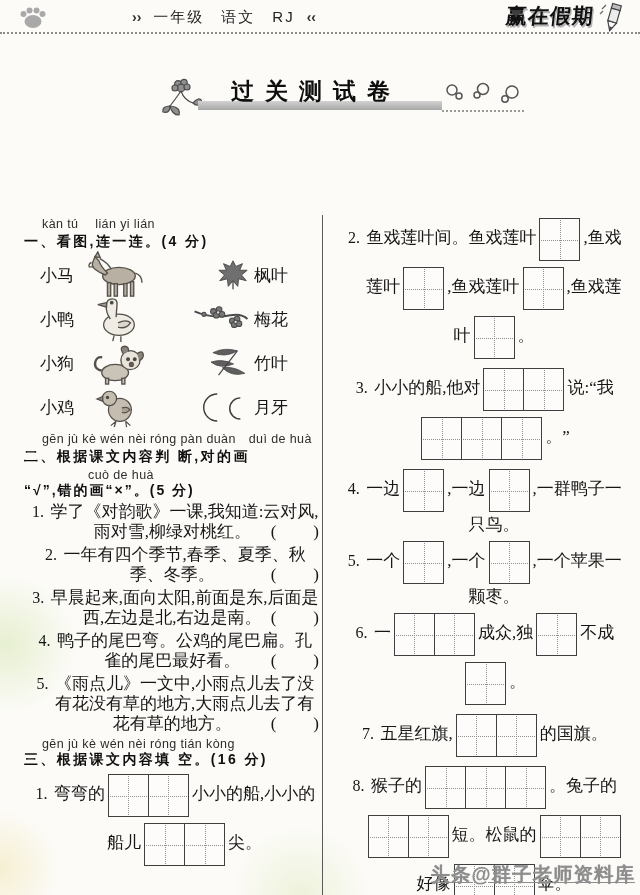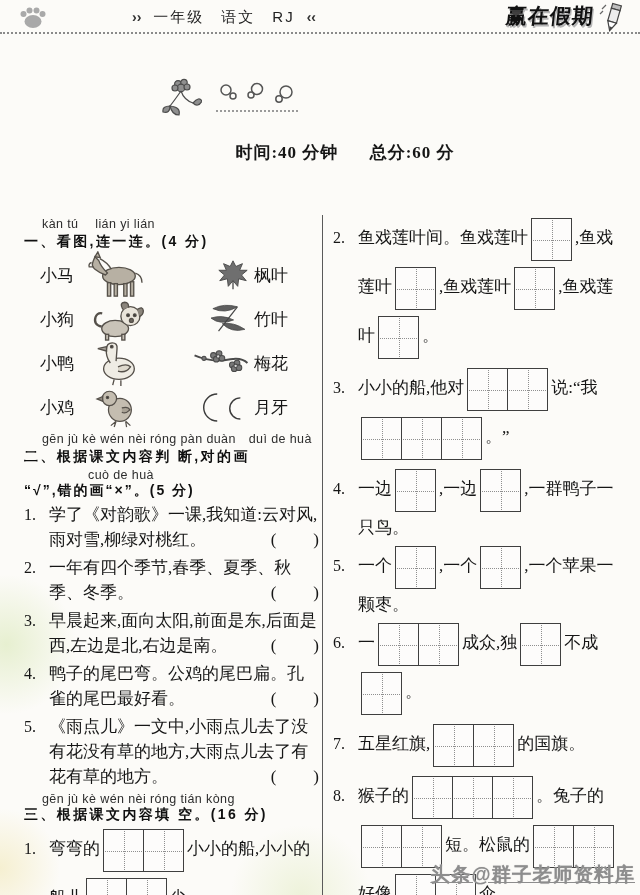--- a/index.html
+++ b/index.html
@@ -37,21 +37,21 @@
   h2{font-family:"Liberation Sans",sans-serif;font-size:14px;font-weight:bold;letter-spacing:2.4px;margin:0 0 2px;color:#101010;}
   h2.h2cont{letter-spacing:2px;}
   
   .match-rows{margin:2px 0 2px 16px;}
   .match-row{display:flex;align-items:center;height:44px;}
   .mword{font-size:17px;width:42px;flex:0 0 auto;}
   .mimg{width:72px;display:flex;justify-content:center;align-items:center;flex:0 0 auto;}
   .mimg.r{margin-left:34px;width:62px;justify-content:flex-end;padding-right:4px;}
   .mword.rw{width:auto;}
   
-  .item{font-size:17px;line-height:25px;margin:0 0 3px;padding-left:25px;text-indent:-25px;}
+  .item{font-size:17px;line-height:20px;margin:0 0 3px;padding-left:25px;text-indent:-25px;text-align:center;}
   .num{display:inline-block;width:25px;text-indent:0;font-size:16px;}
   .bracket{float:right;letter-spacing:1px;}
   
   .tzg{display:inline-flex;vertical-align:middle;border:1.6px solid #3f3f3f;margin:3px 3px;background:rgba(255,255,255,.4);}
   .cell{position:relative;width:39px;height:41px;border-right:1.4px solid #3f3f3f;}
   .cell:last-child{border-right:none;}
   .cell::before{content:'';position:absolute;left:50%;top:1px;bottom:1px;border-left:1.3px dotted #8f8f8f;}
   .cell::after{content:'';position:absolute;top:50%;left:1px;right:1px;border-top:1.3px dotted #8f8f8f;}
   .watermark{position:absolute;right:5px;bottom:7px;font-family:"Liberation Sans",sans-serif;
     font-weight:bold;font-size:19.5px;color:#8d8d8d;letter-spacing:1px;text-shadow:0 0 1px #bbb;text-decoration:underline;}
@@ -103,38 +103,38 @@
             <circle cx="13" cy="12" r="3"></circle>
             <circle cx="25" cy="11" r="3"></circle>
             <path d="M19 15 Q22 24 31 27" fill="none"></path>
             <path d="M31 27 q6 -7 9 -2 q-4 7 -9 2Z"></path>
             <path d="M19 15 Q12 25 8 30" fill="none"></path>
             <path d="M8 30 q-8 0 -7 6 q7 2 7 -6Z"></path>
             <path d="M8 30 q2 9 9 9 q2 -8 -9 -9Z"></path>
           </g>
         </svg>
     </span>
+    <div class="title-mid">
+      <span class="band"></span>
+      <h1>过关测试卷</h1>
+    </div>
     <span class="bubbles">
       <svg width="82" height="28" viewBox="0 0 82 28">
           <g fill="none" stroke="#555" stroke-width="1.5">
             <circle cx="10" cy="10" r="5"></circle>
             <circle cx="17" cy="16" r="3"></circle>
             <circle cx="41" cy="9" r="5.5"></circle>
             <circle cx="35" cy="15" r="3"></circle>
             <circle cx="70" cy="12" r="6"></circle>
             <circle cx="63" cy="19" r="3.2"></circle>
           </g>
         </svg>
     </span>
   </div>
 
-  <div class="meta">
-    <span>时间:40 分钟</span>
-    <span>总分:60 分</span>
-  </div>
 
   <div class="columns">
     <div class="col col-left">
       <div class="pinyin">kàn tú　 lián yi lián</div>
       <h2>一、看图,连一连。(4 分)</h2>
       <div class="match-rows" id="match-rows">
           <div class="match-row">
       <span class="mword">小马</span>
       <span class="mimg">
               <svg width="62" height="48" viewBox="0 0 64 50">
@@ -154,50 +154,20 @@
             </span>
       <span class="mimg r">
               <svg width="34" height="32" viewBox="0 0 36 32">
                 <path d="M18 1 L21 7 L28 4 L25 11 L33 11 L27 16 L32 22 L24 20 L23 28 L18 22 L13 28 L12 20 L4 22 L9 16 L3 11 L11 11 L8 4 L15 7 Z" fill="#6f6f6f" stroke="#4a4a4a"></path>
                 <path d="M18 22 L18 31" stroke="#4a4a4a" stroke-width="1.4"></path>
               </svg>
             </span>
       <span class="mword rw">枫叶</span>
     </div>
           <div class="match-row">
-      <span class="mword">小狗</span>
-      <span class="mimg">
-              <svg width="56" height="44" viewBox="0 0 58 46">
-                <g stroke="#55504a" stroke-width="1.4" fill="#c9c3b8">
-                  <path d="M12 31 q-9 -2 -6.5 -10 q2 -5 7 -4" fill="none" stroke-width="2.4"></path>
-                  <ellipse cx="26" cy="33" rx="14" ry="8.5"></ellipse>
-                  <circle cx="42" cy="20" r="10" fill="#e9e4da"></circle>
-                  <path d="M34 13 q-4 -7 2 -7.5 q4.5 0 4 5.5" fill="#8b857c"></path>
-                  <path d="M49 13 q6 -4 6.5 1.5 q0 4.5 -4.5 6" fill="#8b857c"></path>
-                  <circle cx="39.5" cy="19" r="1.4" fill="#333"></circle>
-                  <circle cx="46.5" cy="19" r="1.4" fill="#333"></circle>
-                  <circle cx="43" cy="24.5" r="2" fill="#6d675f"></circle>
-                  <rect x="16" y="39" width="3.2" height="6"></rect>
-                  <rect x="33" y="39" width="3.2" height="6"></rect>
-                </g>
-              </svg>
-            </span>
-      <span class="mimg r">
-              <svg width="46" height="32" viewBox="0 0 46 34">
-                <g fill="#5f5f5f" stroke="#454545" stroke-width="0.8">
-                  <path d="M8 6 Q20 0 34 4 Q21 12 8 6 Z"></path>
-                  <path d="M6 16 Q18 12 30 18 Q16 24 6 16 Z"></path>
-                  <path d="M18 22 Q30 20 42 28 Q28 32 18 22 Z"></path>
-                  <path d="M34 4 L14 30" fill="none" stroke-width="1.3"></path>
-                </g>
-              </svg>
-            </span>
-      <span class="mword rw">竹叶</span>
-    </div>
-          <div class="match-row">
       <span class="mword">小鸭</span>
       <span class="mimg">
               <svg width="52" height="48" viewBox="0 0 54 50">
                 <g stroke="#55504a" stroke-width="1.4" fill="#efece4">
                   <ellipse cx="28" cy="31" rx="16" ry="11"></ellipse>
                   <path d="M19 25 Q14 18 15 11 Q15 4 21 4 Q26.5 4 26 10 L25 23"></path>
                   <path d="M15 8 L6 10 L15 12.5 Z" fill="#a9a49b"></path>
                   <circle cx="20.5" cy="8" r="1.3" fill="#333"></circle>
                   <path d="M27 29 q9 -4 13 0 q-5 7 -13 4.5" fill="#ddd8cc"></path>
                   <path d="M23 42 l-1.5 6 M30 43 l0 6" fill="none"></path>
@@ -218,20 +188,50 @@
                   <circle cx="44" cy="24" r="3"></circle>
                   <circle cx="49" cy="23" r="3"></circle>
                   <circle cx="45.5" cy="21" r="1.8" fill="#ddd"></circle>
                   <circle cx="12" cy="13" r="2.2"></circle>
                 </g>
               </svg>
             </span>
       <span class="mword rw">梅花</span>
     </div>
           <div class="match-row">
+      <span class="mword">小狗</span>
+      <span class="mimg">
+              <svg width="56" height="44" viewBox="0 0 58 46">
+                <g stroke="#55504a" stroke-width="1.4" fill="#c9c3b8">
+                  <path d="M12 31 q-9 -2 -6.5 -10 q2 -5 7 -4" fill="none" stroke-width="2.4"></path>
+                  <ellipse cx="26" cy="33" rx="14" ry="8.5"></ellipse>
+                  <circle cx="42" cy="20" r="10" fill="#e9e4da"></circle>
+                  <path d="M34 13 q-4 -7 2 -7.5 q4.5 0 4 5.5" fill="#8b857c"></path>
+                  <path d="M49 13 q6 -4 6.5 1.5 q0 4.5 -4.5 6" fill="#8b857c"></path>
+                  <circle cx="39.5" cy="19" r="1.4" fill="#333"></circle>
+                  <circle cx="46.5" cy="19" r="1.4" fill="#333"></circle>
+                  <circle cx="43" cy="24.5" r="2" fill="#6d675f"></circle>
+                  <rect x="16" y="39" width="3.2" height="6"></rect>
+                  <rect x="33" y="39" width="3.2" height="6"></rect>
+                </g>
+              </svg>
+            </span>
+      <span class="mimg r">
+              <svg width="46" height="32" viewBox="0 0 46 34">
+                <g fill="#5f5f5f" stroke="#454545" stroke-width="0.8">
+                  <path d="M8 6 Q20 0 34 4 Q21 12 8 6 Z"></path>
+                  <path d="M6 16 Q18 12 30 18 Q16 24 6 16 Z"></path>
+                  <path d="M18 22 Q30 20 42 28 Q28 32 18 22 Z"></path>
+                  <path d="M34 4 L14 30" fill="none" stroke-width="1.3"></path>
+                </g>
+              </svg>
+            </span>
+      <span class="mword rw">竹叶</span>
+    </div>
+          <div class="match-row">
       <span class="mword">小鸡</span>
       <span class="mimg">
               <svg width="46" height="42" viewBox="0 0 46 44">
                 <g stroke="#55504a" stroke-width="1.3" fill="#c4bdb0">
                   <circle cx="25" cy="25" r="12"></circle>
                   <circle cx="14" cy="13" r="7.5"></circle>
                   <path d="M7 11 L1 13.5 L7 16 Z" fill="#8e887e"></path>
                   <circle cx="12" cy="12" r="1.2" fill="#333"></circle>
                   <path d="M27 23 q6.5 -2 8.5 2 q-4.5 4.5 -8.5 2.5" fill="#a9a295"></path>
                   <path d="M21 37 l-2 6 M21 37 l-5.5 4.5 M31 37 l1 6 M31 37 l5 4.5" fill="none"></path>

